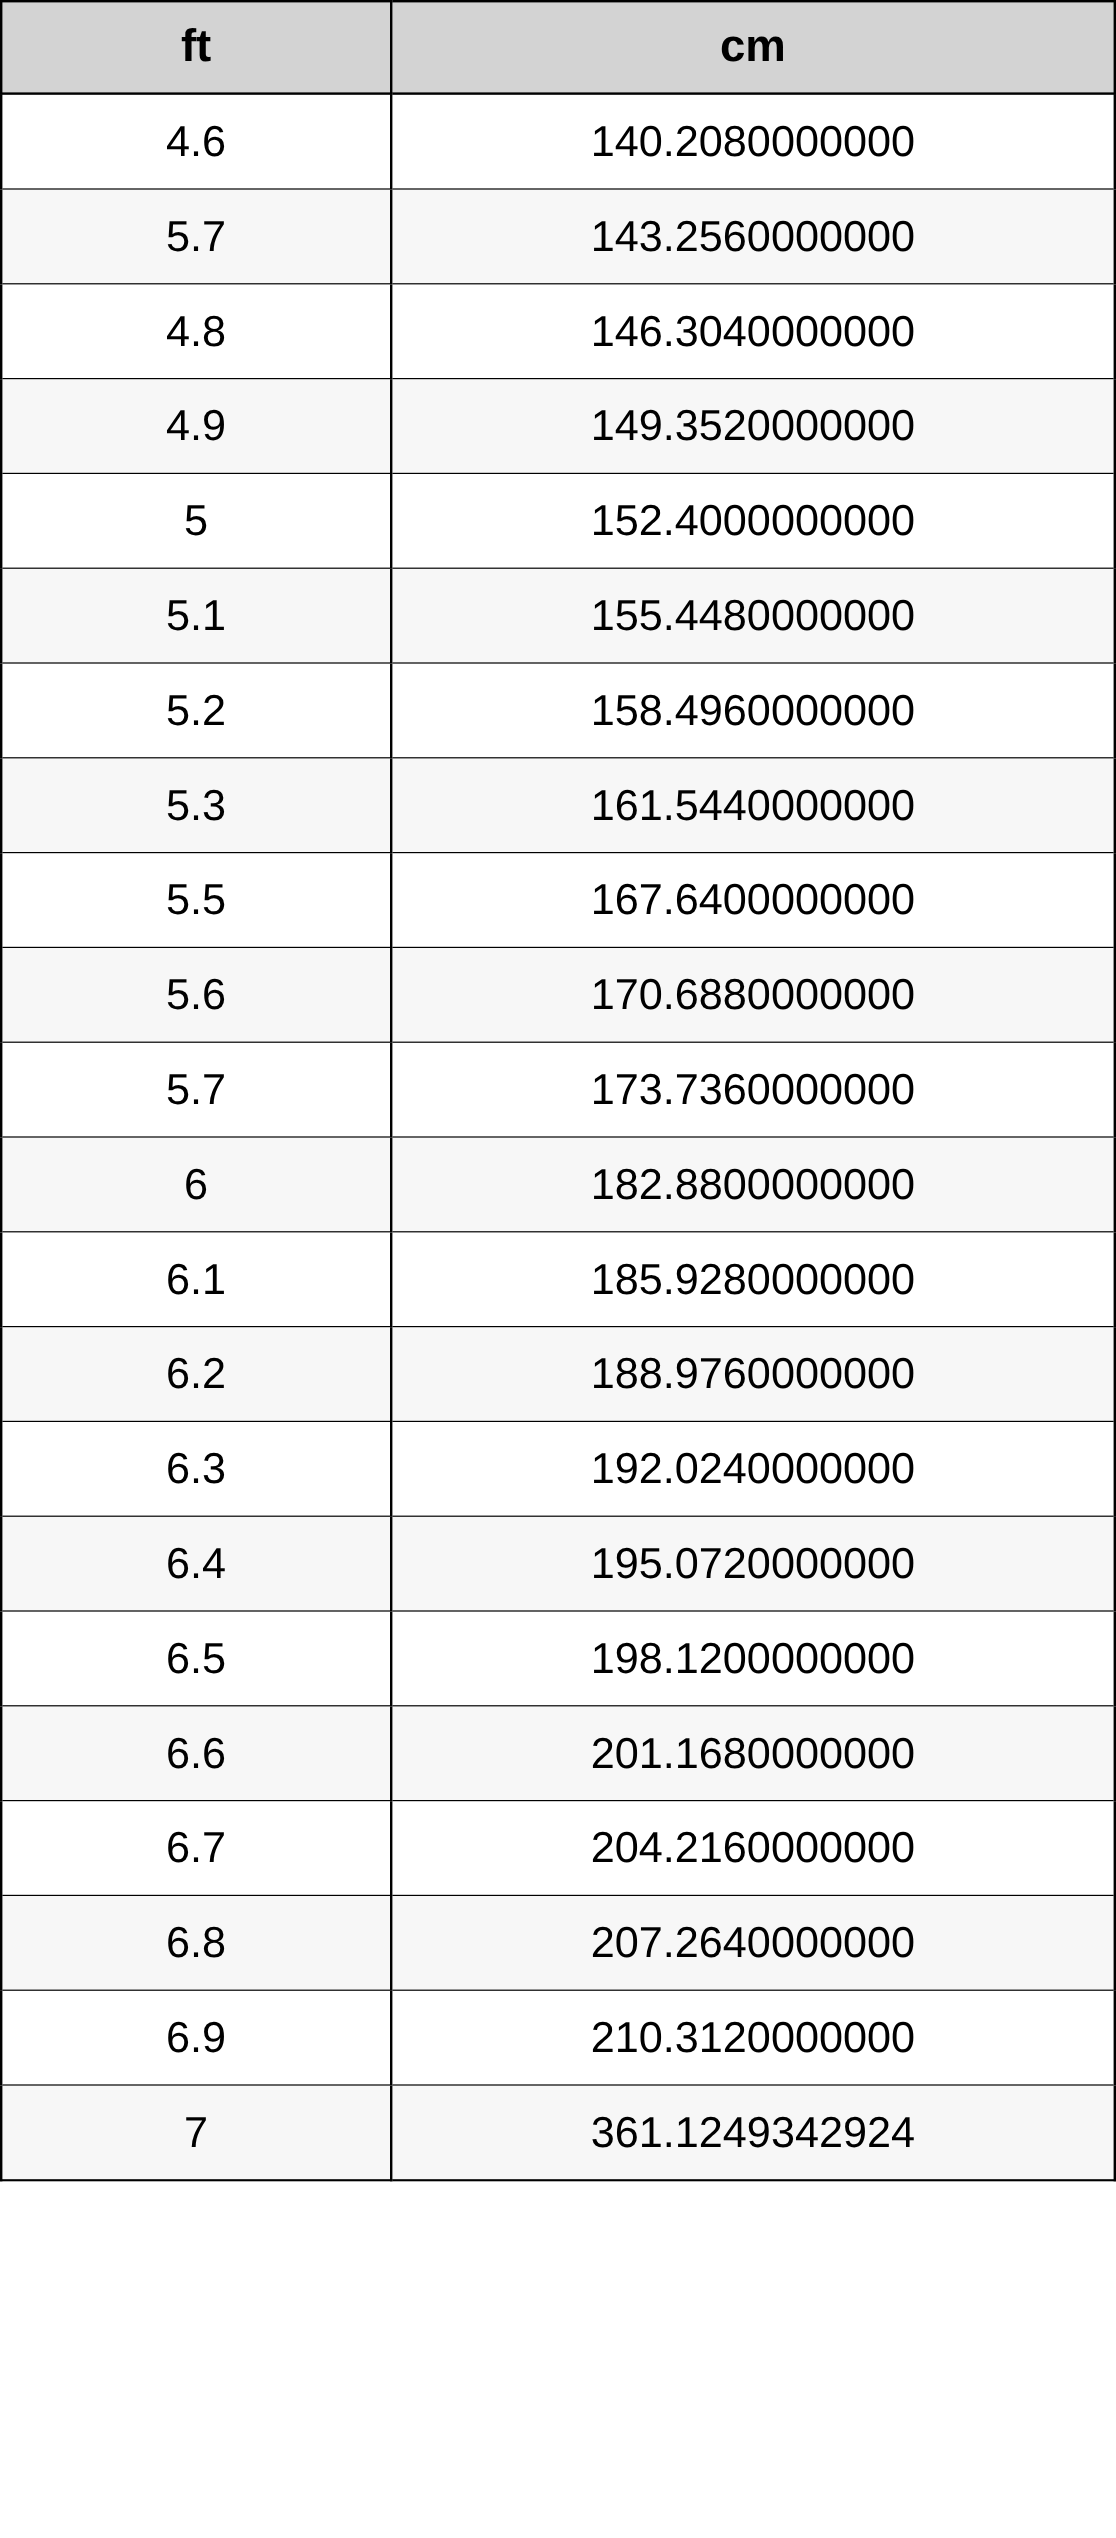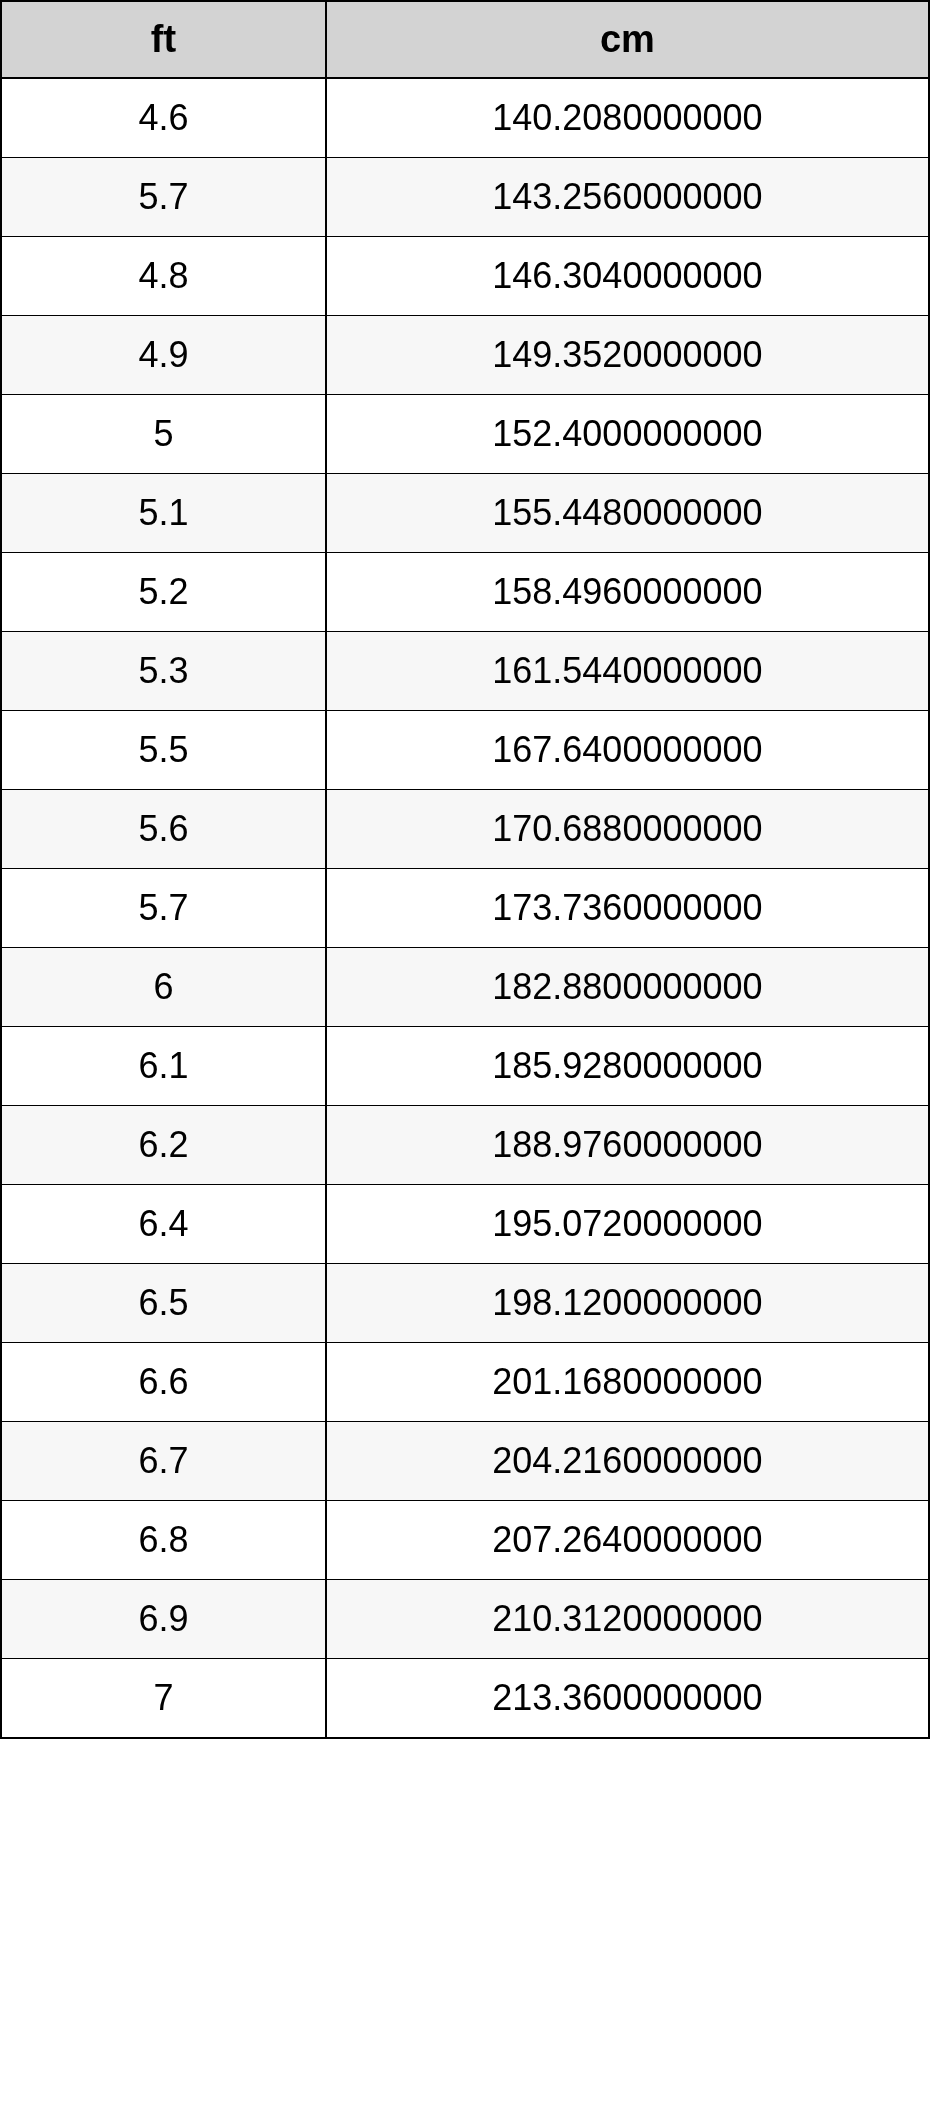--- a/index.html
+++ b/index.html
@@ -120,20 +120,24 @@
       </tr>
       <tr>
         <td>6.1</td>
         <td>185.9280000000</td>
       </tr>
       <tr>
         <td>6.2</td>
         <td>188.9760000000</td>
       </tr>
       <tr>
+        <td>6.3</td>
+        <td>192.0240000000</td>
+      </tr>
+      <tr>
         <td>6.4</td>
         <td>195.0720000000</td>
       </tr>
       <tr>
         <td>6.5</td>
         <td>198.1200000000</td>
       </tr>
       <tr>
         <td>6.6</td>
         <td>201.1680000000</td>
@@ -145,16 +149,16 @@
       <tr>
         <td>6.8</td>
         <td>207.2640000000</td>
       </tr>
       <tr>
         <td>6.9</td>
         <td>210.3120000000</td>
       </tr>
       <tr>
         <td>7</td>
-        <td>213.3600000000</td>
+        <td>361.1249342924</td>
       </tr>
     </tbody>
 </table>
 
 </body></html>

